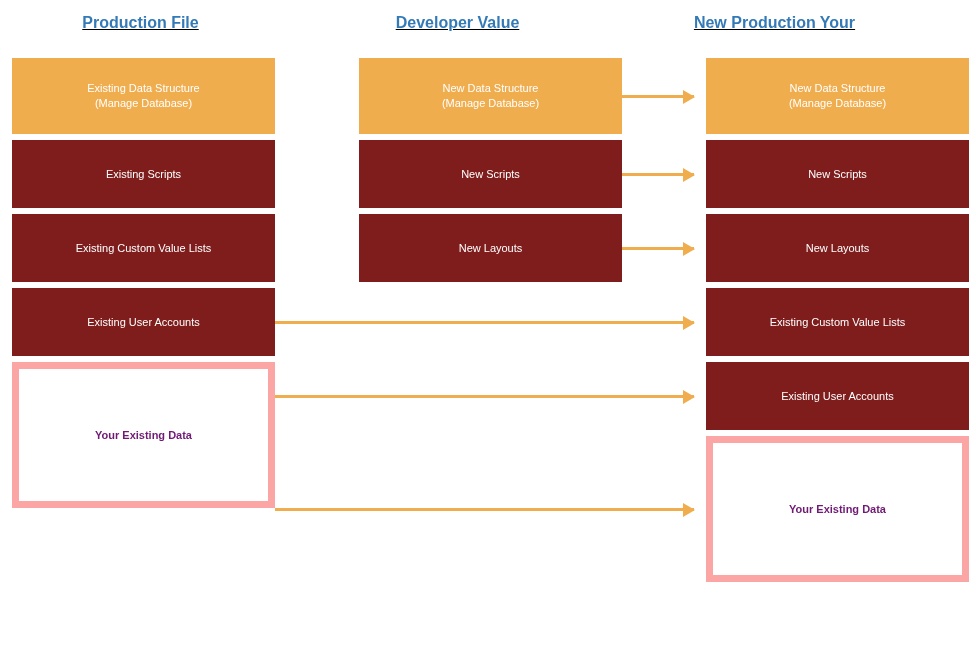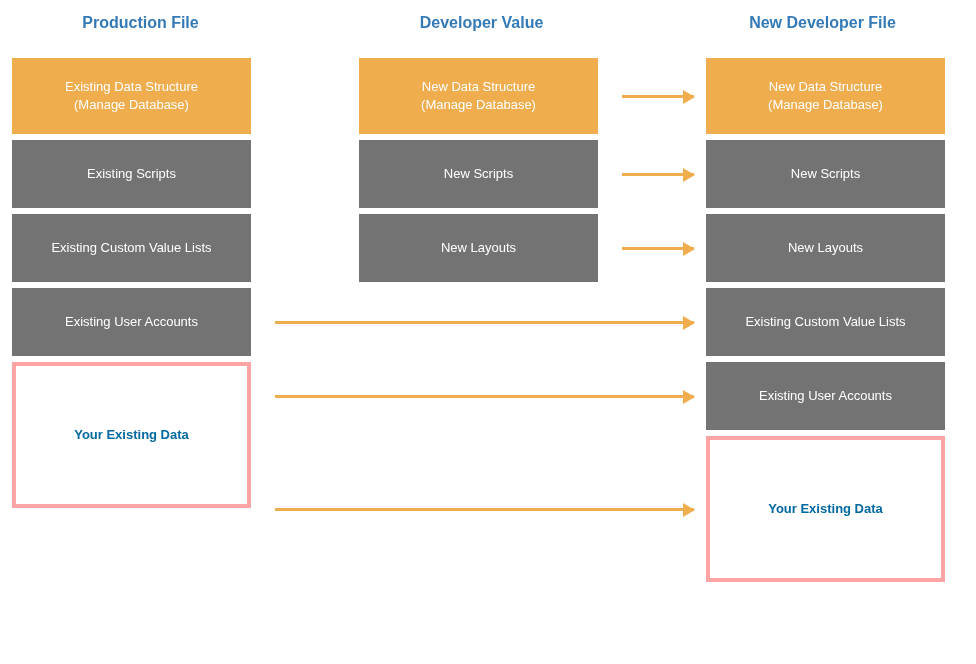--- a/index.html
+++ b/index.html
@@ -6,22 +6,23 @@
   body {
     font-family: -apple-system, BlinkMacSystemFont, "Segoe UI", Helvetica, Arial, sans-serif;
     background: #fff;
     width: 976px;
     height: 664px;
     position: relative;
     padding: 8px 12px;
   }
   .headers {
     display: flex;
-    gap: 84px;
+    gap: 60px;
     margin-bottom: 20px;
+    text-decoration: underline;
   }
   .header {
     width: 257px;
     text-align: center;
     color: #337ab7;
     font-weight: 700;
     font-size: 16px;
     padding: 6px 0;
   }
   .columns {
@@ -29,44 +30,44 @@
   }
   .col {
     position: absolute;
     top: 0;
     width: 257px;
   }
   .col-left { left: 0; }
   .col-mid  { left: 347px; }
   .col-right{ left: 694px; }
   .box {
-    width: 239px;
+    width: 263px;
     display: flex;
     align-items: center;
     justify-content: center;
     text-align: center;
-    font-size: 13px;
+    font-size: 11px;
     line-height: 1.35;
     padding: 0 28px;
     margin-bottom: 6px;
   }
   .orange {
     background: #f0ad4e;
     color: #fff;
     height: 76px;
   }
   .blue {
-    background: #737373;
+    background: #7f1d1d;
     color: #fff;
     height: 68px;
   }
   .outline {
     background: #fff;
-    border: 4px solid #fca5a5;
-    color: #0369a1;
+    border: 7px solid #fca5a5;
+    color: #701a75;
     font-weight: 700;
     height: 146px;
   }
   .arrow {
     position: absolute;
     height: 3px;
     background: #f0ad4e;
   }
   .arrow::after {
     content: "";
@@ -78,21 +79,21 @@
     border-bottom: 7px solid transparent;
     border-left: 12px solid #f0ad4e;
   }
 </style>
 </head>
 <body>
 
 <div class="headers">
   <div class="header">Production File</div>
   <div class="header">Developer Value</div>
-  <div class="header">New Developer File</div>
+  <div class="header">New Production Your</div>
 </div>
 
 <div class="columns">
 
   <div class="col col-left">
     <div class="box orange">
       <div>
         <span>Existing Data Structure</span><br>
         <span>(Manage Database)</span>
       </div>

